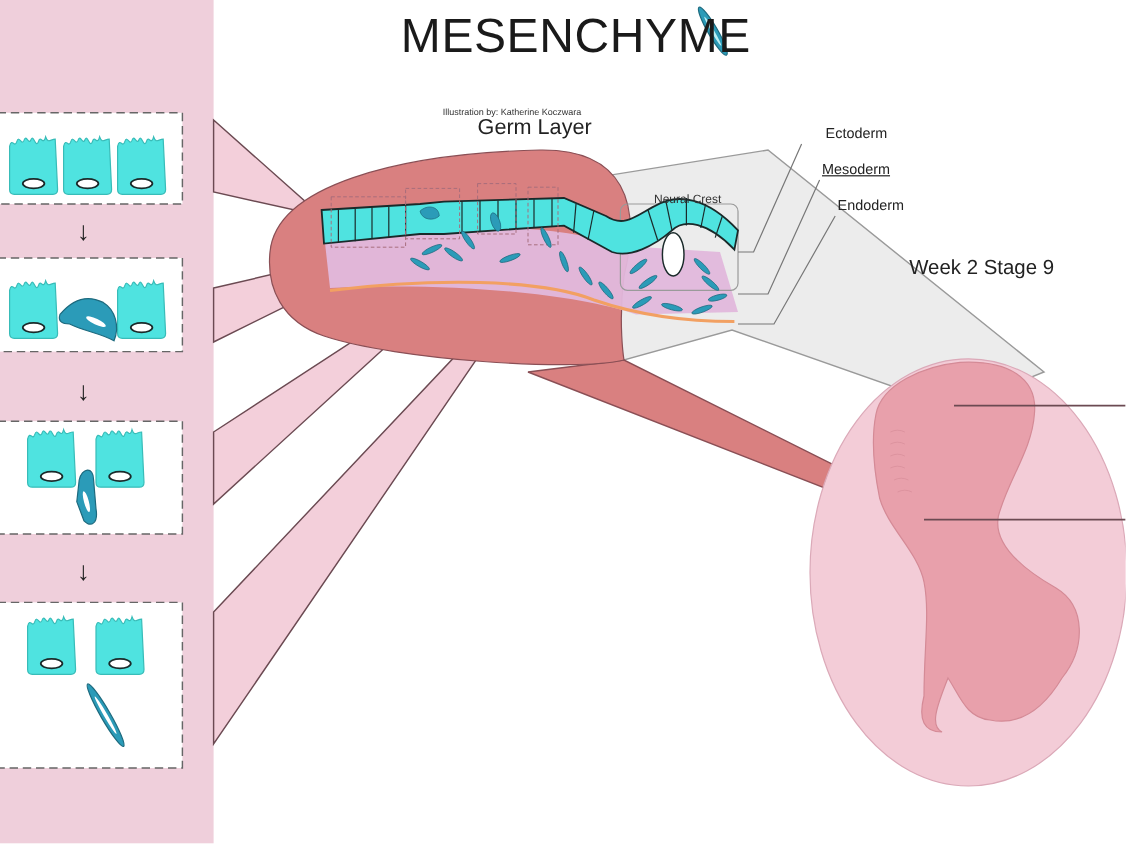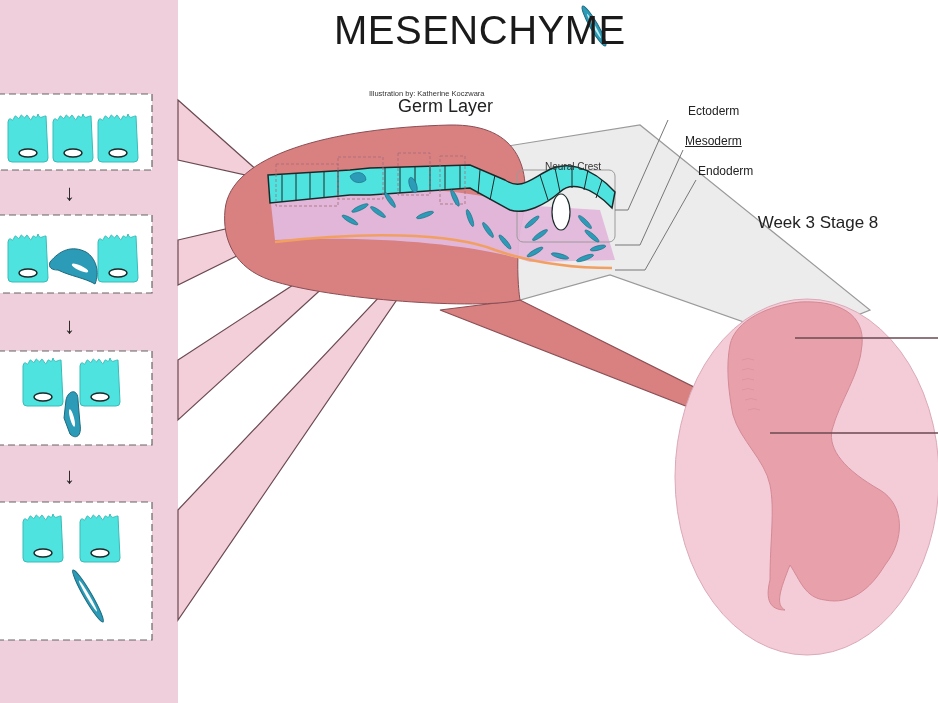--- a/index.html
+++ b/index.html
@@ -161,19 +161,19 @@
 
 <div class="title">MESENCHYME</div>
 <div class="subtitle">Illustration by: Katherine Koczwara</div>
 
 <div class="lbl germ">Germ Layer</div>
 <div class="lbl nc">Neural Crest</div>
 <div class="lbl ecto">Ectoderm</div>
 <div class="lbl meso">Mesoderm</div>
 <div class="lbl endo">Endoderm</div>
 <div class="lbl week">
-  <div>Week 3 Stage 8</div>
+  <div>Week 2 Stage 9</div>
 </div>
 
 <div class="lbl" style="left:64px;top:180px;font-size:22px;">↓</div>
 <div class="lbl" style="left:64px;top:313px;font-size:22px;">↓</div>
 <div class="lbl" style="left:64px;top:463px;font-size:22px;">↓</div>
 </div>
 
 </body></html>

